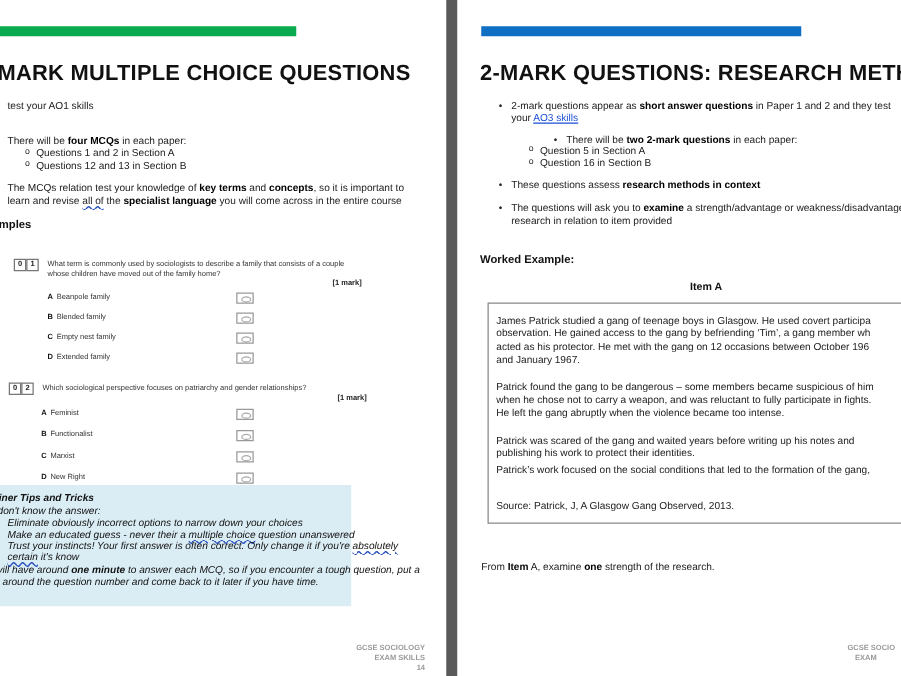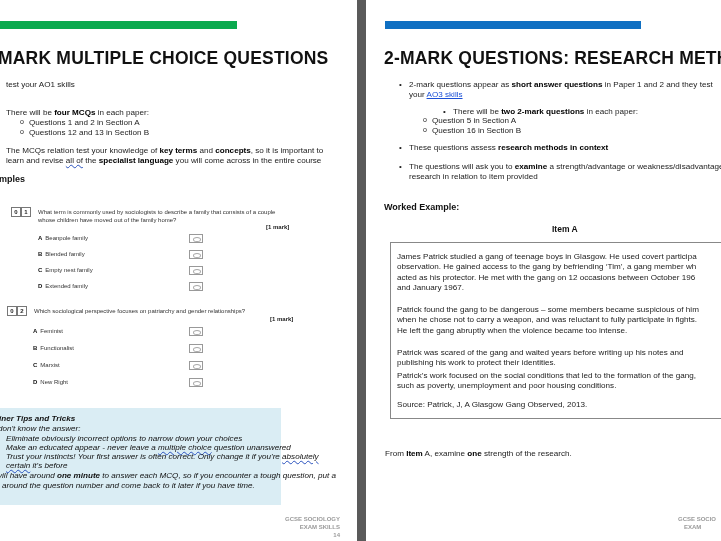--- a/index.html
+++ b/index.html
@@ -32,21 +32,21 @@
 
   .qnum { position: absolute; display: flex; }
   .qnum span { display: inline-block; width: 10px; height: 10px; border: 1px solid #777; font-size: 6px; font-weight: bold; text-align: center; line-height: 8px; color: #222; }
   .qtext { position: absolute; font-size: 6px; line-height: 8px; color: #333; white-space: nowrap; }
   .mark { position: absolute; font-size: 6px; font-weight: bold; color: #222; }
   .opt { position: absolute; font-size: 6px; color: #333; white-space: nowrap; }
   .opt b { color: #111; margin-right: 3px; }
   .optbox { position: absolute; width: 14px; height: 9px; border: 1px solid #999; background: #fff; }
   .optbox::after { content: ""; position: absolute; left: 3px; top: 2px; width: 6px; height: 3px; border: 1px solid #aaa; border-radius: 50%; }
 
-  .tips { position: absolute; left: 0; top: 408px; width: 281px; height: 97px; background: #daedf4; }
+  .tips { position: absolute; left: 0; top: 388px; width: 281px; height: 97px; background: #daedf4; }
   .tips-text { position: absolute; font-size: 8.1px; font-style: italic; line-height: 10px; color: #111; white-space: nowrap; }
 
   .footer { position: absolute; font-size: 6px; color: #9a9a9a; text-align: right; line-height: 8px; font-weight: bold; }
 
   .item-box { position: absolute; left: 24px; top: 242px; width: 340px; height: 177px; border: 1px solid #888; }
   .item-para { position: absolute; left: 6px; font-size: 8.1px; line-height: 10.3px; color: #222; white-space: nowrap; }
 </style>
 </head>
 <body>
 
@@ -103,23 +103,23 @@
   <div class="optbox" style="left:189px; top:344px;"></div>
   <div class="opt" style="left:33px; top:362px;"><b>C</b><span>Marxist</span></div>
   <div class="optbox" style="left:189px; top:361px;"></div>
   <div class="opt" style="left:33px; top:379px;"><b>D</b><span>New Right</span></div>
   <div class="optbox" style="left:189px; top:378px;"></div>
 
   <div class="tips" style="background:#daedf4">
     <div class="tips-text" style="left:-1px; top:6px; font-weight:bold;">iner Tips and Tricks</div>
     <div class="tips-text" style="left:-2px; top:16px;">don't know the answer:</div>
     <div class="tips-text" style="left:6px; top:26px;">Eliminate obviously incorrect options to narrow down your choices</div>
-    <div class="tips-text" style="left:6px; top:35px;"><span>Make an educated appear - never leave a </span><span class="squig">multiple choice</span><span> question unanswered</span></div>
+    <div class="tips-text" style="left:6px; top:35px;"><span>Make an educated guess - never their a </span><span class="squig">multiple choice</span><span> question unanswered</span></div>
     <div class="tips-text" style="left:6px; top:44px;"><span>Trust your instincts! Your first answer is often correct. Only change it if you're </span><span class="squig">absolutely</span></div>
-    <div class="tips-text" style="left:6px; top:53px;"><span class="squig">certain</span><span> it's before</span></div>
+    <div class="tips-text" style="left:6px; top:53px;"><span class="squig">certain</span><span> it's know</span></div>
     <div class="tips-text" style="left:-2px; top:63px;"><span>vill have around </span><b>one minute</b><span> to answer each MCQ, so if you encounter a tough question, put a</span></div>
     <div class="tips-text" style="left:2px; top:73px;">around the question number and come back to it later if you have time.</div>
   </div>
 
   <div class="footer" style="left:260px; top:515px; width:80px;">
     <div>GCSE SOCIOLOGY</div>
     <div>EXAM SKILLS</div>
     <div>14</div>
   </div>
 </div>
@@ -163,21 +163,20 @@
       <div>Patrick found the gang to be dangerous – some members became suspicious of him</div>
       <div>when he chose not to carry a weapon, and was reluctant to fully participate in fights.</div>
       <div>He left the gang abruptly when the violence became too intense.</div>
     </div>
     <div class="item-para" style="top:105px;">
       <div>Patrick was scared of the gang and waited years before writing up his notes and</div>
       <div>publishing his work to protect their identities.</div>
     </div>
     <div class="item-para" style="top:128px;">
       <div>Patrick’s work focused on the social conditions that led to the formation of the gang,</div>
-      <div>such as poverty, unemployment and poor housing conditions.</div>
     </div>
     <div class="item-para" style="top:157px;">
       <div>Source: Patrick, J, A Glasgow Gang Observed, 2013.</div>
     </div>
   </div>
 
   <div class="abs small" style="left:19px; top:449px;">
     <span>From </span><b>Item</b><span> A, examine </span><b>one</b><span> strength of the research.</span>
   </div>
 

